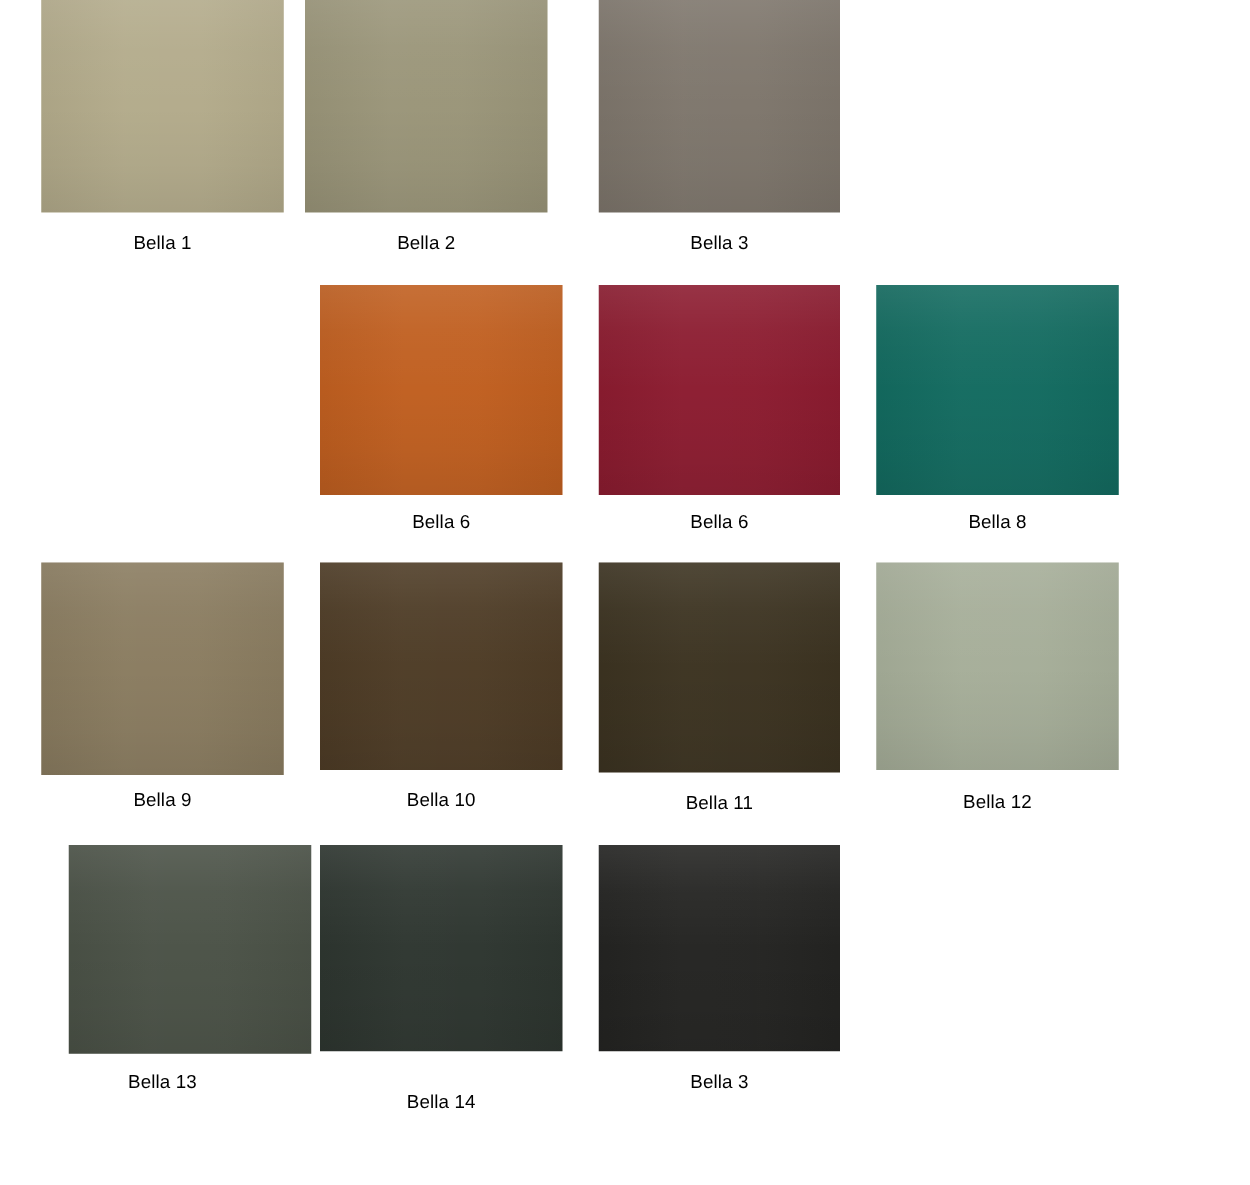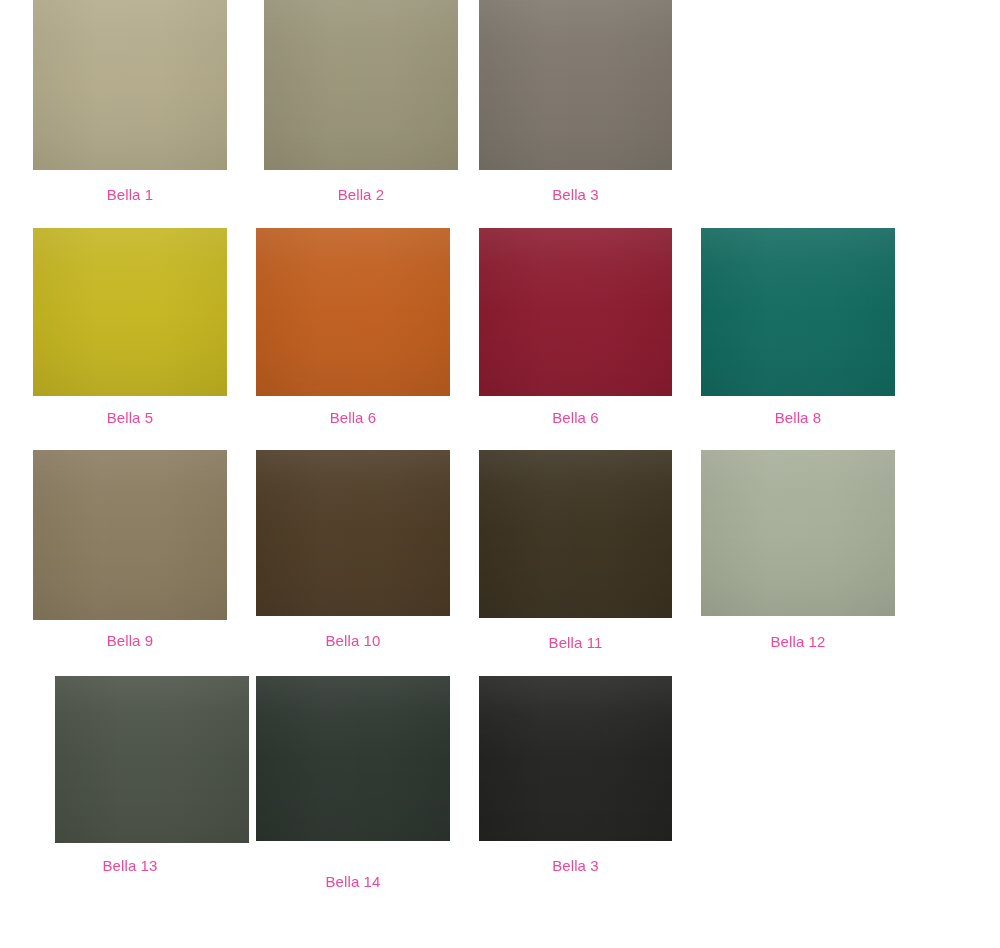--- a/index.html
+++ b/index.html
@@ -51,47 +51,43 @@
         rgba(255,255,255,0.020) 35%,
         rgba(255,255,255,0.015) 65%,
         rgba(0,0,0,0.035) 100%);
     pointer-events: none;
   }
 
   .swatch-caption {
     display: block;
     width: 194px;
     text-align: center;
-    color: #ec4899;
+    color: #000000;
     font-size: 15px;
     line-height: 18px;
     font-weight: 400;
     letter-spacing: 0.1px;
     white-space: nowrap;
   }
 </style>
 </head>
 <body>
 
 <div id="swatch-grid" style="background: rgb(255, 255, 255);">
     <div class="swatch-cell" style="left: 33px; top: 0px; width: 194px;">
       <div class="swatch-chip" title="Bella 1" style="width: 194px; height: 170px; background-color: rgb(179, 171, 139);"></div>
       <span class="swatch-caption" style="width: 194px; position: absolute; left: 0px; top: 186px;">Bella 1</span>
     </div>
-    <div class="swatch-cell" style="left: 264px; top: 0px; width: 214px;">
+    <div class="swatch-cell" style="left: 244px; top: 0px; width: 214px;">
       <div class="swatch-chip" title="Bella 2" style="width: 194px; height: 170px; background-color: rgb(154, 149, 121);"></div>
       <span class="swatch-caption" style="width: 194px; position: absolute; left: 0px; top: 186px;">Bella 2</span>
     </div>
     <div class="swatch-cell" style="left: 479px; top: 0px; width: 193px;">
       <div class="swatch-chip" title="Bella 3" style="width: 193px; height: 170px; background-color: rgb(126, 118, 108);"></div>
       <span class="swatch-caption" style="width: 193px; position: absolute; left: 0px; top: 186px;">Bella 3</span>
-    </div>
-    <div class="swatch-cell" style="left: 33px; top: 228px; width: 194px;">
-      <div class="swatch-chip" title="Bella 5" style="width: 194px; height: 168px; background-color: rgb(197, 182, 34);"></div>
-      <span class="swatch-caption" style="width: 194px; position: absolute; left: 0px; top: 181px;">Bella 5</span>
     </div>
     <div class="swatch-cell" style="left: 256px; top: 228px; width: 210px;">
       <div class="swatch-chip" title="Bella 6" style="width: 194px; height: 168px; background-color: rgb(192, 95, 32);"></div>
       <span class="swatch-caption" style="width: 194px; position: absolute; left: 0px; top: 181px;">Bella 6</span>
     </div>
     <div class="swatch-cell" style="left: 479px; top: 228px; width: 193px;">
       <div class="swatch-chip" title="Bella 7" style="width: 193px; height: 168px; background-color: rgb(140, 28, 48);"></div>
       <span class="swatch-caption" style="width: 193px; position: absolute; left: 0px; top: 181px;">Bella 6</span>
     </div>
     <div class="swatch-cell" style="left: 701px; top: 228px; width: 230px;">

